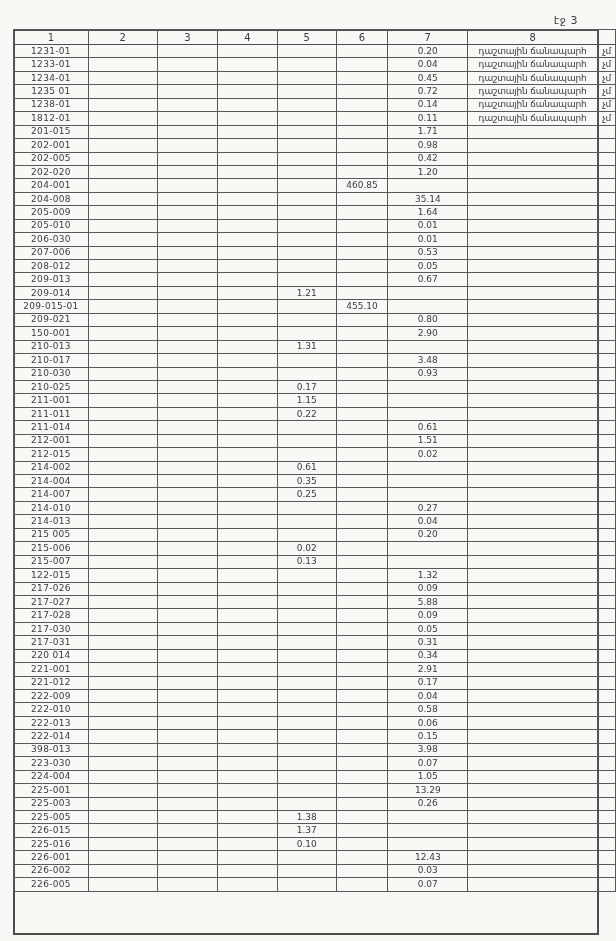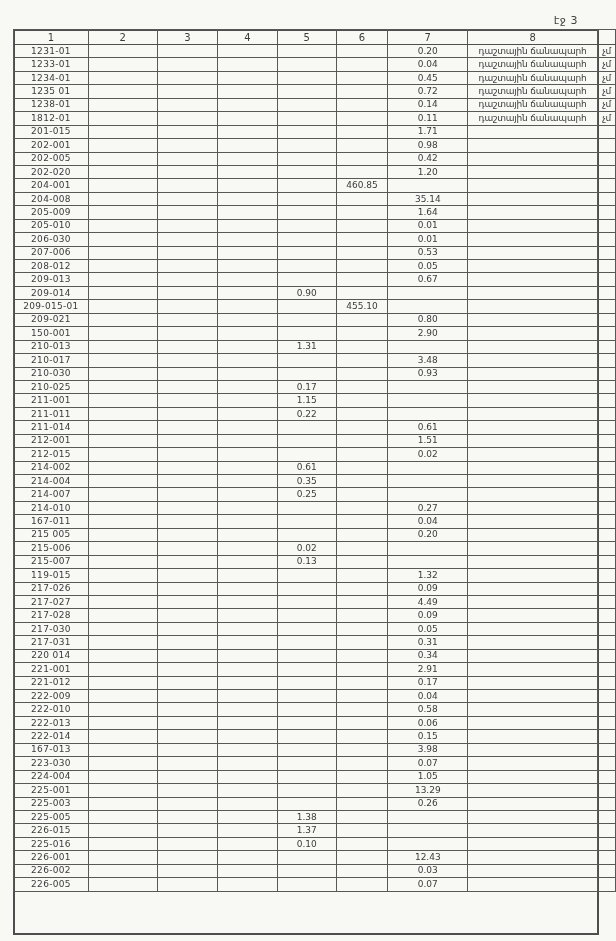--- a/index.html
+++ b/index.html
@@ -279,21 +279,21 @@
         <td class="c6"></td>
         <td class="c7">0.67</td>
         <td class="c8"></td>
         <td class="margin"></td>
       </tr>
       <tr>
         <td class="c1">209-014</td>
         <td class="c2"></td>
         <td class="c3"></td>
         <td class="c4"></td>
-        <td class="c5">0.90</td>
+        <td class="c5">1.21</td>
         <td class="c6"></td>
         <td class="c7"></td>
         <td class="c8"></td>
         <td class="margin"></td>
       </tr>
       <tr>
         <td class="c1">209-015-01</td>
         <td class="c2"></td>
         <td class="c3"></td>
         <td class="c4"></td>
@@ -462,21 +462,21 @@
         <td class="c2"></td>
         <td class="c3"></td>
         <td class="c4"></td>
         <td class="c5"></td>
         <td class="c6"></td>
         <td class="c7">0.27</td>
         <td class="c8"></td>
         <td class="margin"></td>
       </tr>
       <tr>
-        <td class="c1">167-011</td>
+        <td class="c1">214-013</td>
         <td class="c2"></td>
         <td class="c3"></td>
         <td class="c4"></td>
         <td class="c5"></td>
         <td class="c6"></td>
         <td class="c7">0.04</td>
         <td class="c8"></td>
         <td class="margin"></td>
       </tr>
       <tr>
@@ -506,21 +506,21 @@
         <td class="c2"></td>
         <td class="c3"></td>
         <td class="c4"></td>
         <td class="c5">0.13</td>
         <td class="c6"></td>
         <td class="c7"></td>
         <td class="c8"></td>
         <td class="margin"></td>
       </tr>
       <tr>
-        <td class="c1">119-015</td>
+        <td class="c1">122-015</td>
         <td class="c2"></td>
         <td class="c3"></td>
         <td class="c4"></td>
         <td class="c5"></td>
         <td class="c6"></td>
         <td class="c7">1.32</td>
         <td class="c8"></td>
         <td class="margin"></td>
       </tr>
       <tr>
@@ -534,21 +534,21 @@
         <td class="c8"></td>
         <td class="margin"></td>
       </tr>
       <tr>
         <td class="c1">217-027</td>
         <td class="c2"></td>
         <td class="c3"></td>
         <td class="c4"></td>
         <td class="c5"></td>
         <td class="c6"></td>
-        <td class="c7">4.49</td>
+        <td class="c7">5.88</td>
         <td class="c8"></td>
         <td class="margin"></td>
       </tr>
       <tr>
         <td class="c1">217-028</td>
         <td class="c2"></td>
         <td class="c3"></td>
         <td class="c4"></td>
         <td class="c5"></td>
         <td class="c6"></td>
@@ -649,21 +649,21 @@
         <td class="c2"></td>
         <td class="c3"></td>
         <td class="c4"></td>
         <td class="c5"></td>
         <td class="c6"></td>
         <td class="c7">0.15</td>
         <td class="c8"></td>
         <td class="margin"></td>
       </tr>
       <tr>
-        <td class="c1">167-013</td>
+        <td class="c1">398-013</td>
         <td class="c2"></td>
         <td class="c3"></td>
         <td class="c4"></td>
         <td class="c5"></td>
         <td class="c6"></td>
         <td class="c7">3.98</td>
         <td class="c8"></td>
         <td class="margin"></td>
       </tr>
       <tr>

